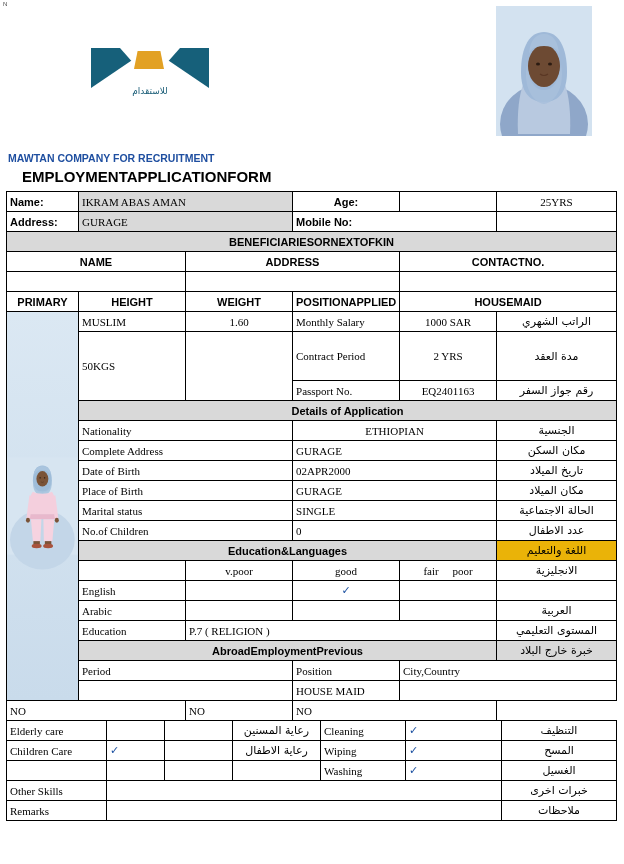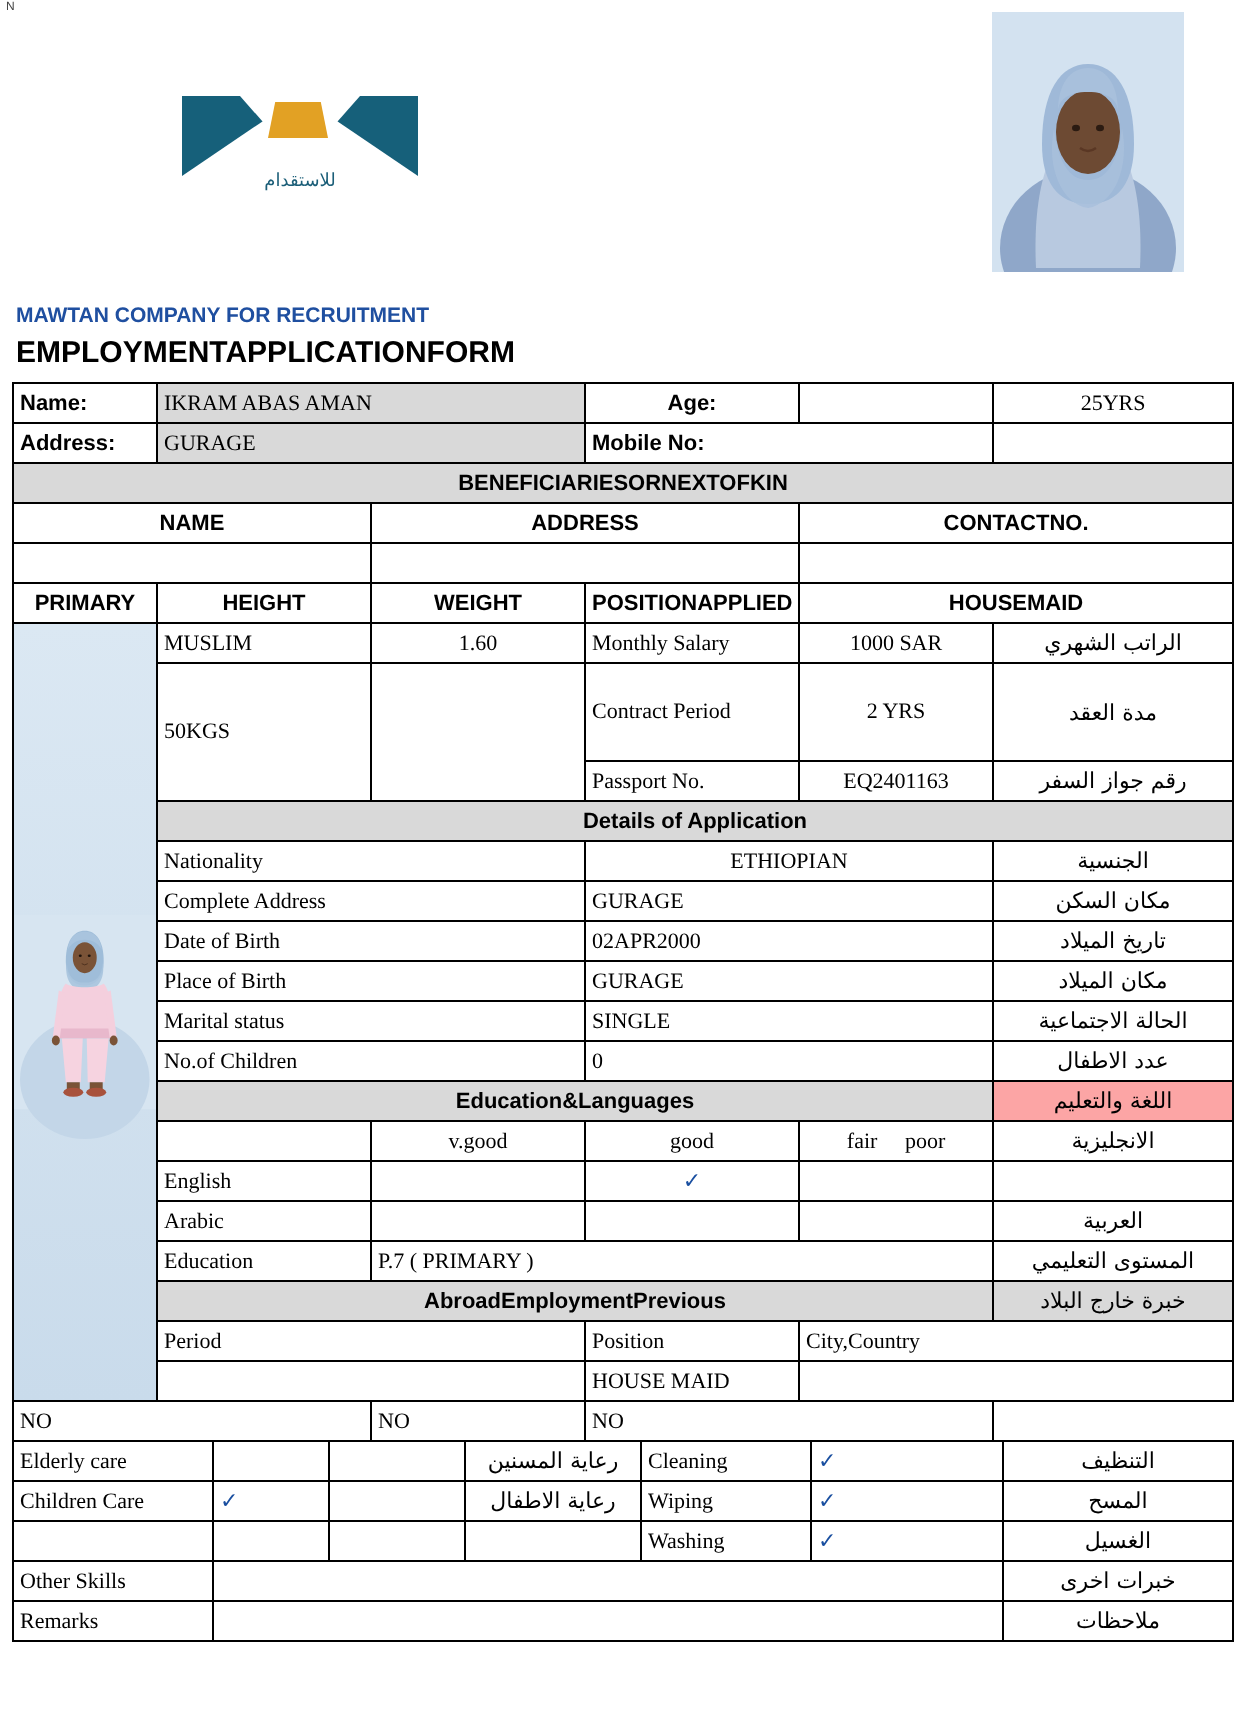--- a/index.html
+++ b/index.html
@@ -89,21 +89,21 @@
     color: #1f4fa0;
     font-family: "Liberation Sans", sans-serif;
     font-weight: bold;
     font-size: 10.5px;
     padding-left: 8px;
   }
   .form-title {
     font-family: "Liberation Sans", sans-serif;
     font-weight: bold;
     font-size: 15px;
-    padding: 4px 0 6px 8px;
+    padding: 4px 0 6px 22px;
     letter-spacing: 0px;
   }
   
   table.doc {
     width: 610px;
     margin: 0 6px;
     border-collapse: collapse;
     table-layout: fixed;
   }
   table.doc td {
@@ -323,26 +323,26 @@
   </tr>
 
   <tr>
     <td colspan="2">No.of Children</td>
     <td colspan="2">0</td>
     <td class="ar">عدد الاطفال</td>
   </tr>
 
   <tr>
     <td class="bandhead" colspan="4">Education&amp;Languages</td>
-    <td class="ar" style="background:#fca5a5">اللغة والتعليم</td>
-  </tr>
-
-  <tr>
-    <td></td>
-    <td class="ctr">v.good</td>
+    <td class="ar" style="background:#eab308">اللغة والتعليم</td>
+  </tr>
+
+  <tr>
+    <td></td>
+    <td class="ctr">v.poor</td>
     <td class="ctr" style="width:34px">good</td>
     <td class="ctr">
       <span>fair</span>
       &nbsp;&nbsp;&nbsp;
       <span>poor</span>
     </td>
     <td class="ar">الانجليزية</td>
   </tr>
 
   <tr>
@@ -356,21 +356,21 @@
   <tr>
     <td>Arabic</td>
     <td></td>
     <td></td>
     <td></td>
     <td class="ar">العربية</td>
   </tr>
 
   <tr>
     <td>Education</td>
-    <td colspan="3">P.7 ( PRIMARY )</td>
+    <td colspan="3">P.7 ( RELIGION )</td>
     <td class="ar">المستوى التعليمي</td>
   </tr>
 
   <tr>
     <td class="bandhead" colspan="4">AbroadEmploymentPrevious</td>
     <td class="ar" style="background:#d9d9d9">خبرة خارج البلاد</td>
   </tr>
 
   <tr>
     <td colspan="2">Period</td>

